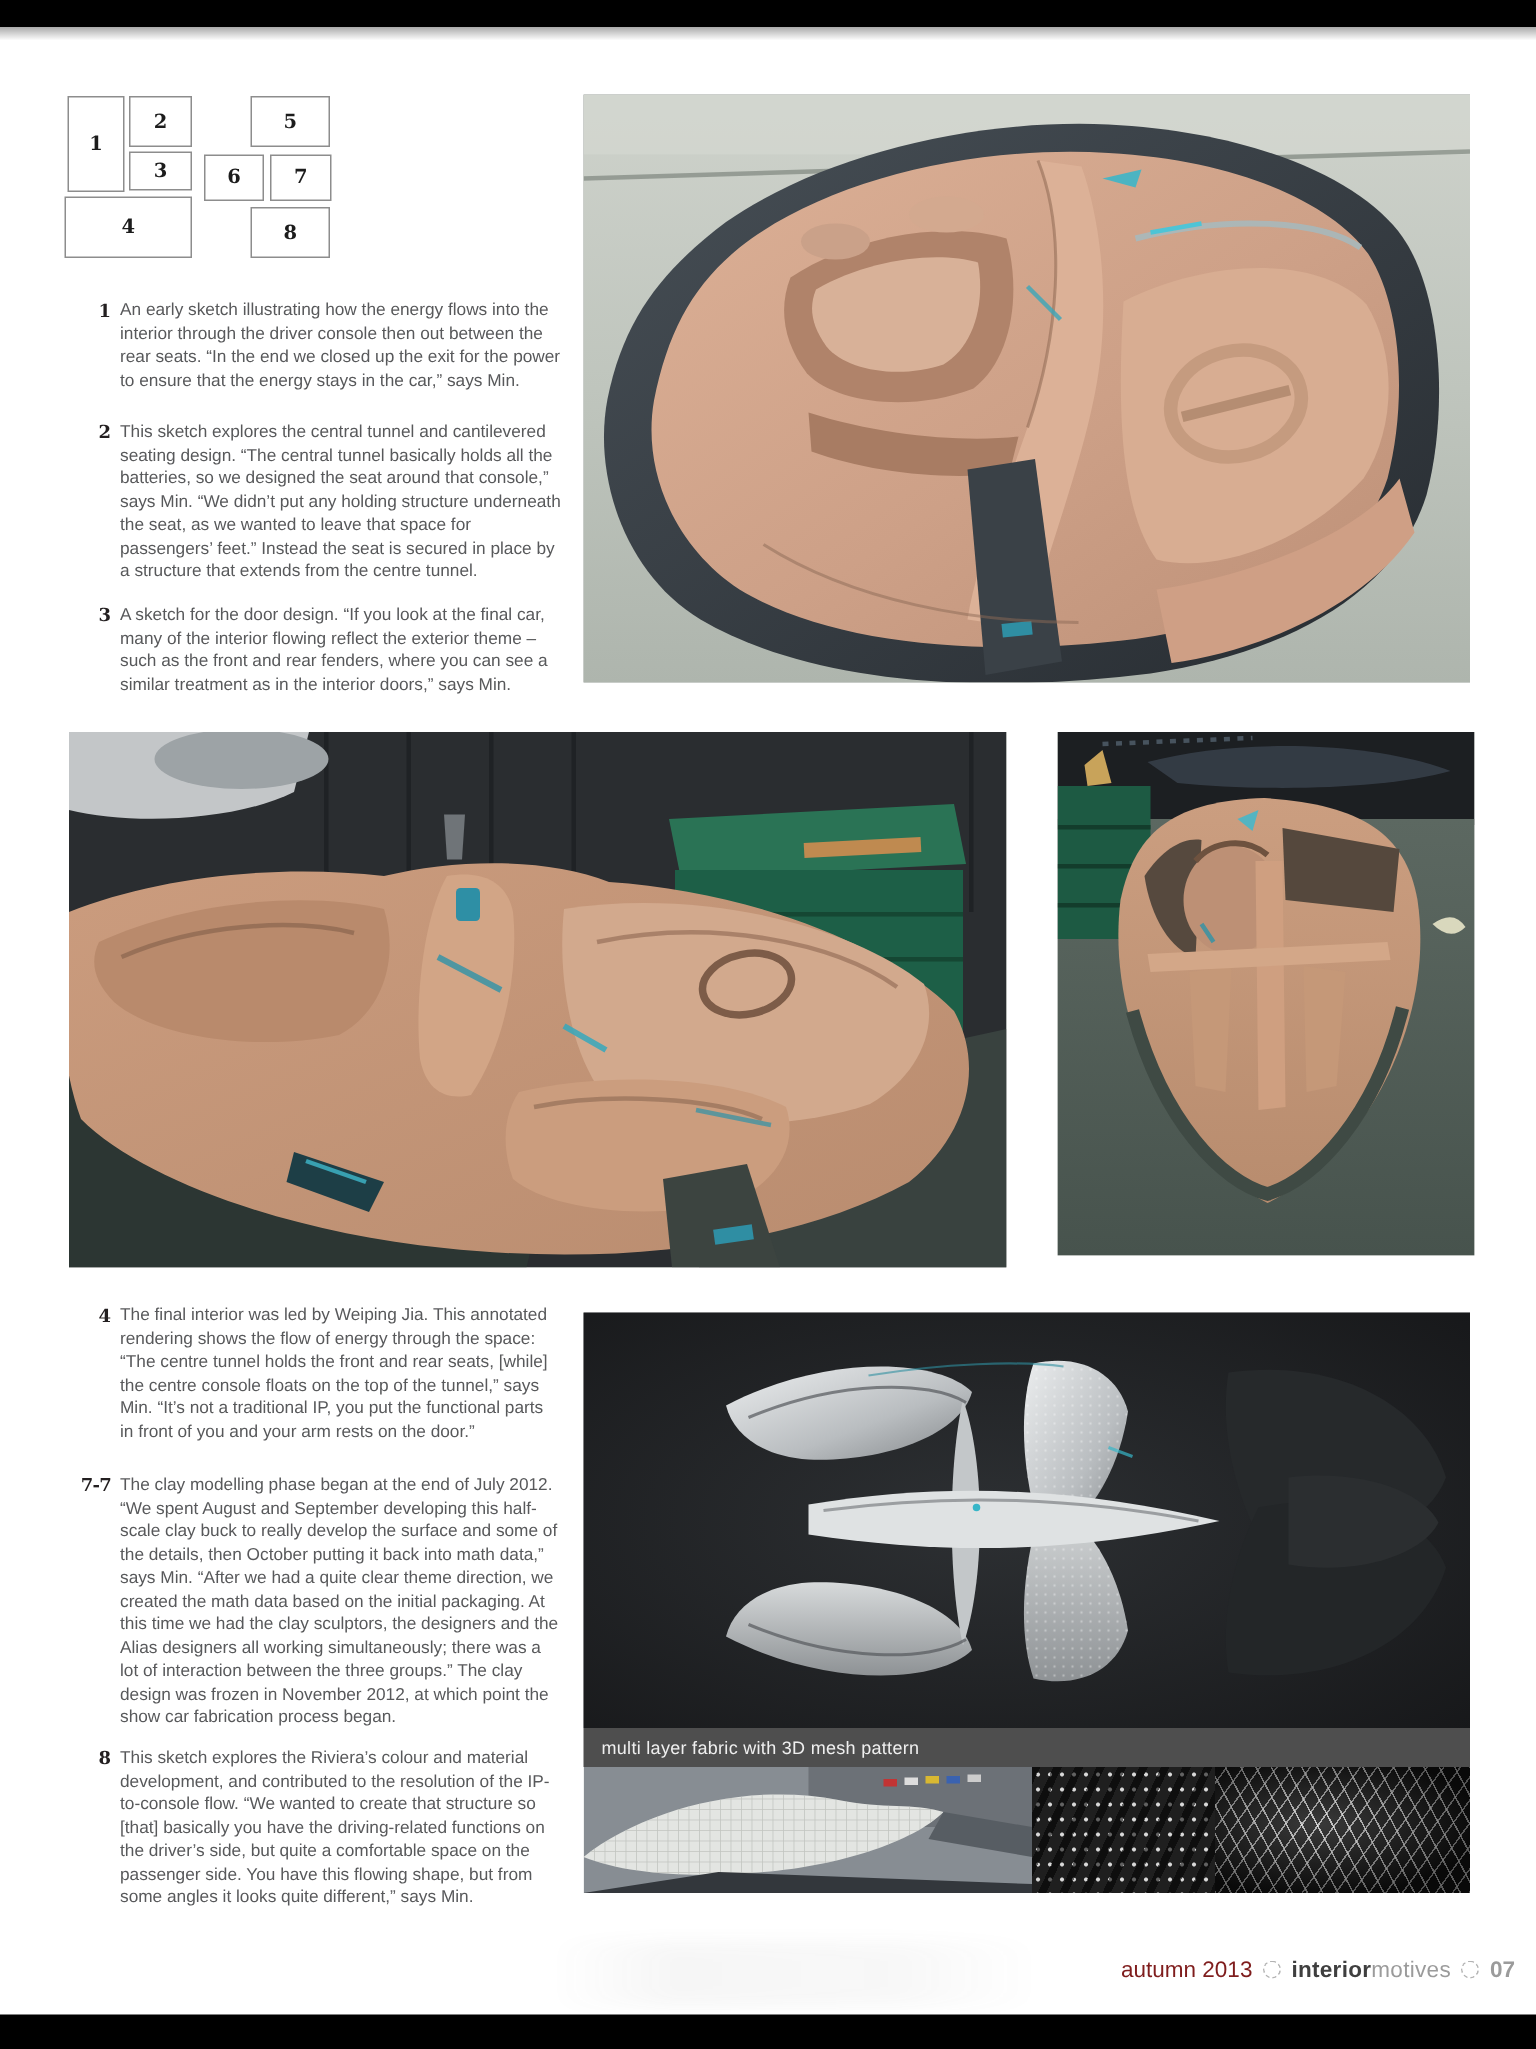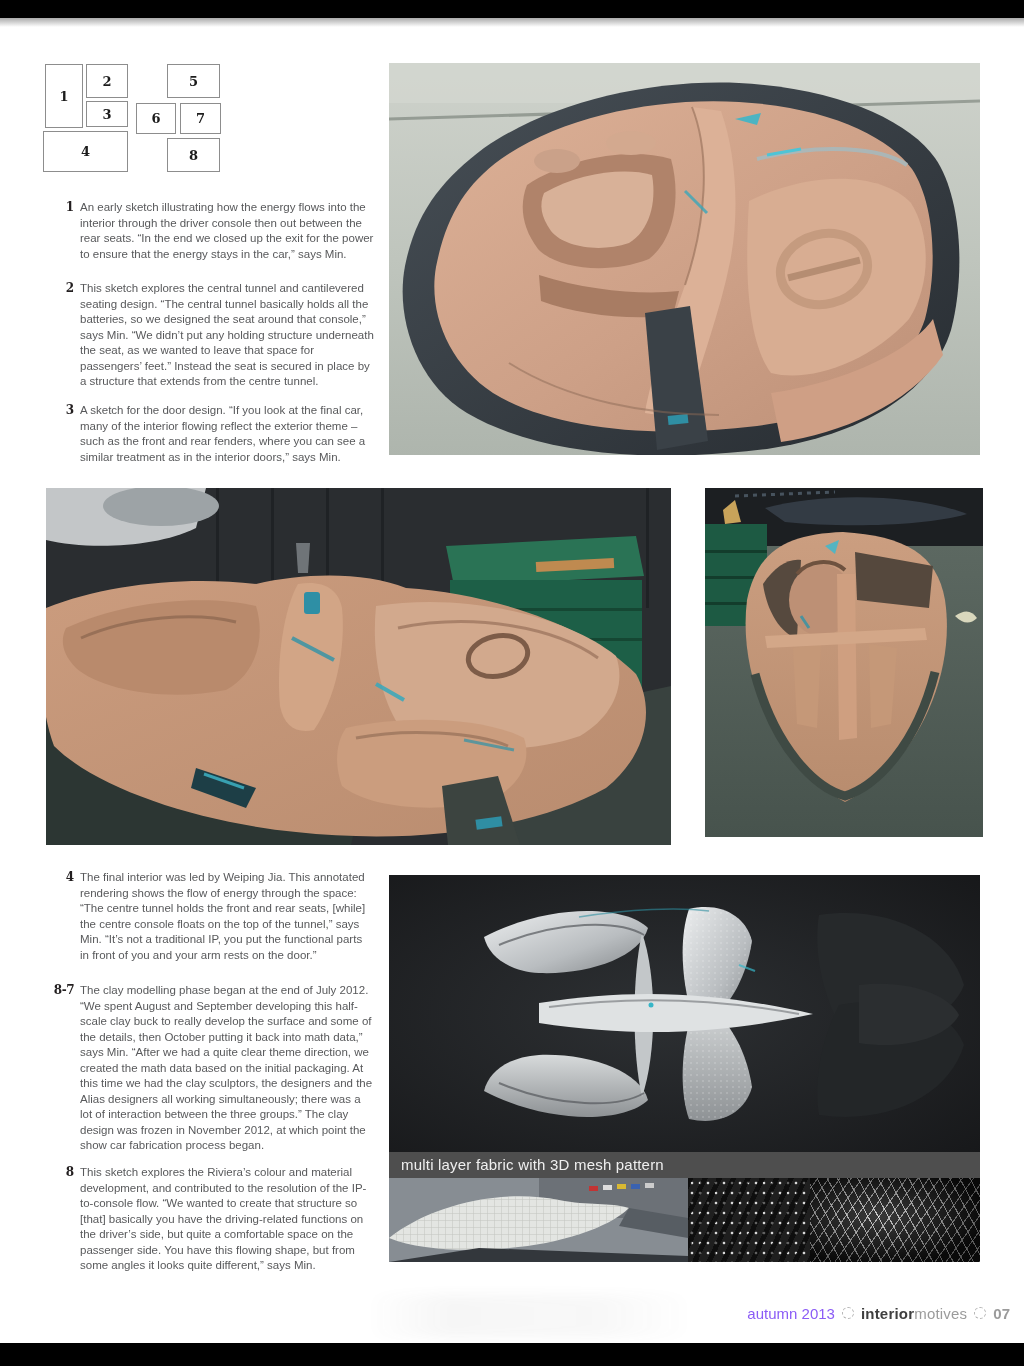--- a/index.html
+++ b/index.html
@@ -28,21 +28,21 @@
                   font-family:"DejaVu Serif", serif; font-weight:bold;
                   font-size:12px; color:#231f20; }
   .caption .num.wide { left:-34px; width:28px; letter-spacing:-.5px; }
 
   
   .photo { position:absolute; overflow:hidden; background:#9aa09a; }
   .photo svg { display:block; width:100%; height:100%; }
 
   
   .render-caption-bar { position:absolute; left:389px; top:1152px; width:591px; height:26px;
-        background:rgba(28,28,28,.78); color:#efefef; font-size:15px; line-height:26px;
+        background:rgba(28,28,28,.78); color:#efefef; font-size:12px; line-height:26px;
         padding-left:12px; letter-spacing:.2px; }
 
   .fabric-strip { position:absolute; left:389px; top:1178px; width:591px; height:84px;
                   display:flex; }
   .fab1 { width:299px; height:84px; position:relative; overflow:hidden; }
   .fab2 { width:122px; height:84px;
           background-color:#1f1f1f;
           background-image:
             repeating-linear-gradient(115deg, rgba(0,0,0,.55) 0 5px, rgba(0,0,0,0) 5px 13px),
             radial-gradient(circle, #d8d8d8 0 1px, rgba(216,216,216,0) 1.7px);
@@ -56,21 +56,21 @@
 
   
   .ghost { position:absolute; left:335px; top:1294px; width:380px; height:44px;
            background:
              linear-gradient(90deg, transparent 0 8%, rgba(90,90,90,.5) 30%, rgba(90,90,90,.4) 70%, transparent 95%);
            filter:blur(6px); opacity:.10; }
 
   
   .footer { position:absolute; top:1303px; right:14px; height:20px;
             display:flex; align-items:center; gap:7px; font-size:15px; }
-  .footer .season { color:#8b5cf6; }
+  .footer .season { color:#7f1d1d; }
   .gear { width:12px; height:12px; border:1.6px dashed #b3b3b3; border-radius:50%; }
   .brand { letter-spacing:.2px; }
   .brand .b1 { color:#3f3f3f; font-weight:bold; }
   .brand .b2 { color:#9b9b9b; }
   .pageno { color:#9b9b9b;font-weight:bold; }
 </style>
 </head>
 <body>
 
 <div class="abs bar-top"></div>
@@ -273,21 +273,21 @@
     <path d="M120,58 L134,52 L130,66 Z" fill="#3fb9cc" opacity=".85"></path>
     <path d="M96,128 L104,140" stroke="#2f93a8" stroke-width="3" opacity=".8"></path>
   </svg>
 </div>
 
 <div class="caption" style="left:80px; top:870px;">
   <span class="num">4</span>
   <span>The final interior was led by Weiping Jia. This annotated rendering shows the flow of energy through the space: “The centre tunnel holds the front and rear seats, [while] the centre console floats on the top of the tunnel,” says Min. “It’s not a traditional IP, you put the functional parts in front of you and your arm rests on the door.”</span>
 </div>
 <div class="caption" style="left:80px; top:983px;">
-  <span class="num wide">8-7</span>
+  <span class="num wide">7-7</span>
   <span>The clay modelling phase began at the end of July 2012. “We spent August and September developing this half-scale clay buck to really develop the surface and some of the details, then October putting it back into math data,” says Min. “After we had a quite clear theme direction, we created the math data based on the initial packaging. At this time we had the clay sculptors, the designers and the Alias designers all working simultaneously; there was a lot of interaction between the three groups.” The clay design was frozen in November 2012, at which point the show car fabrication process began.</span>
 </div>
 <div class="caption" style="left:80px; top:1165px;">
   <span class="num">8</span>
   <span>This sketch explores the Riviera’s colour and material development, and contributed to the resolution of the IP-to-console flow. “We wanted to create that structure so [that] basically you have the driving-related functions on the driver’s side, but quite a comfortable space on the passenger side. You have this flowing shape, but from some angles it looks quite different,” says Min.</span>
 </div>
 
 <div class="photo" style="left:389px; top:875px; width:591px; height:277px; background:#1e2022;">
   <svg viewBox="0 0 591 277" preserveAspectRatio="none">
     <defs>

